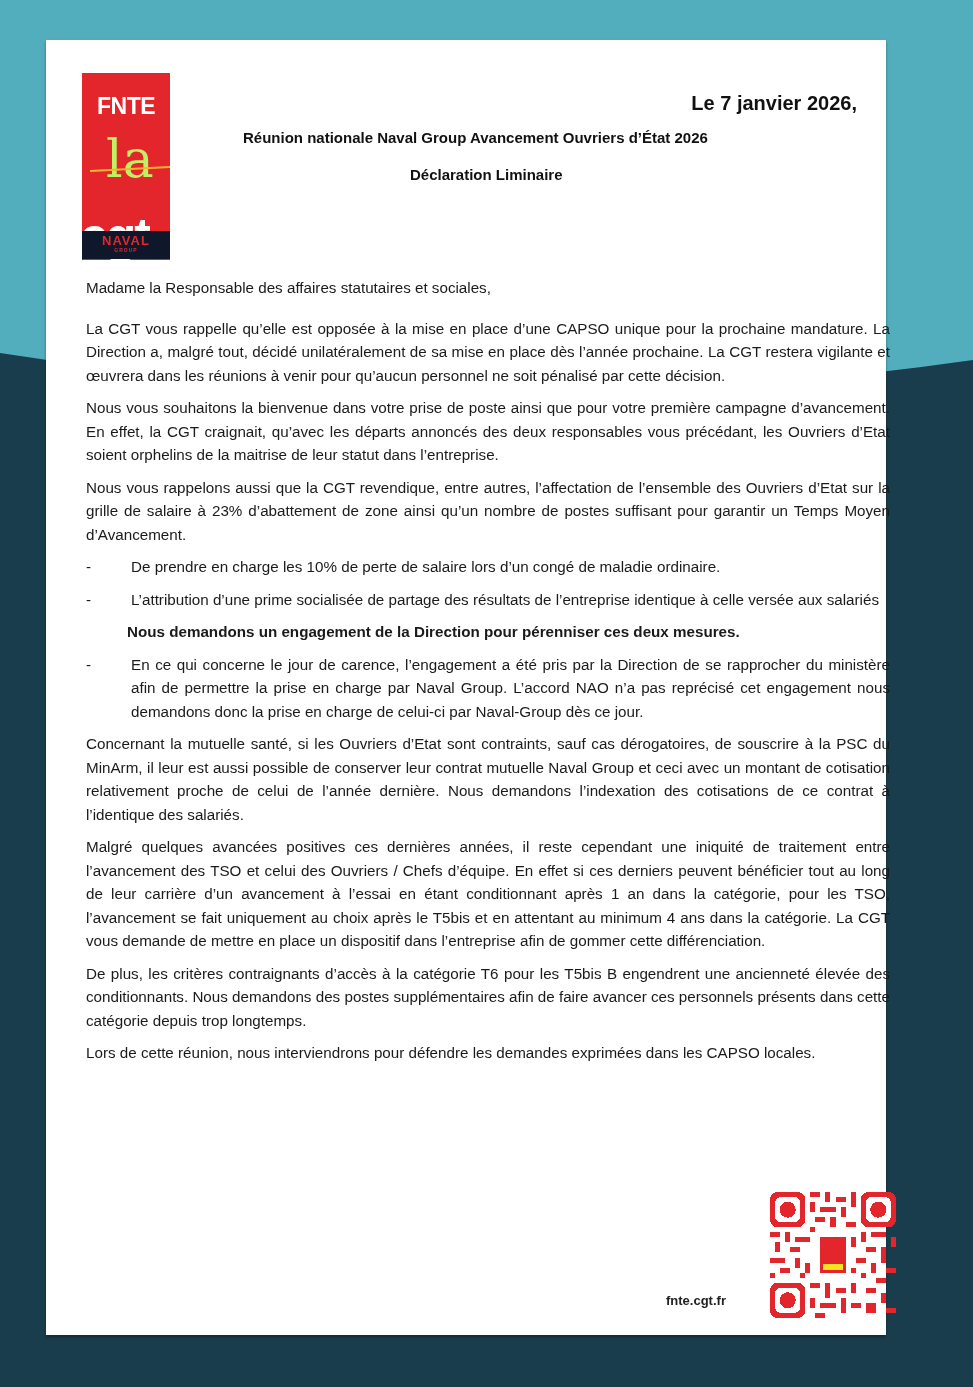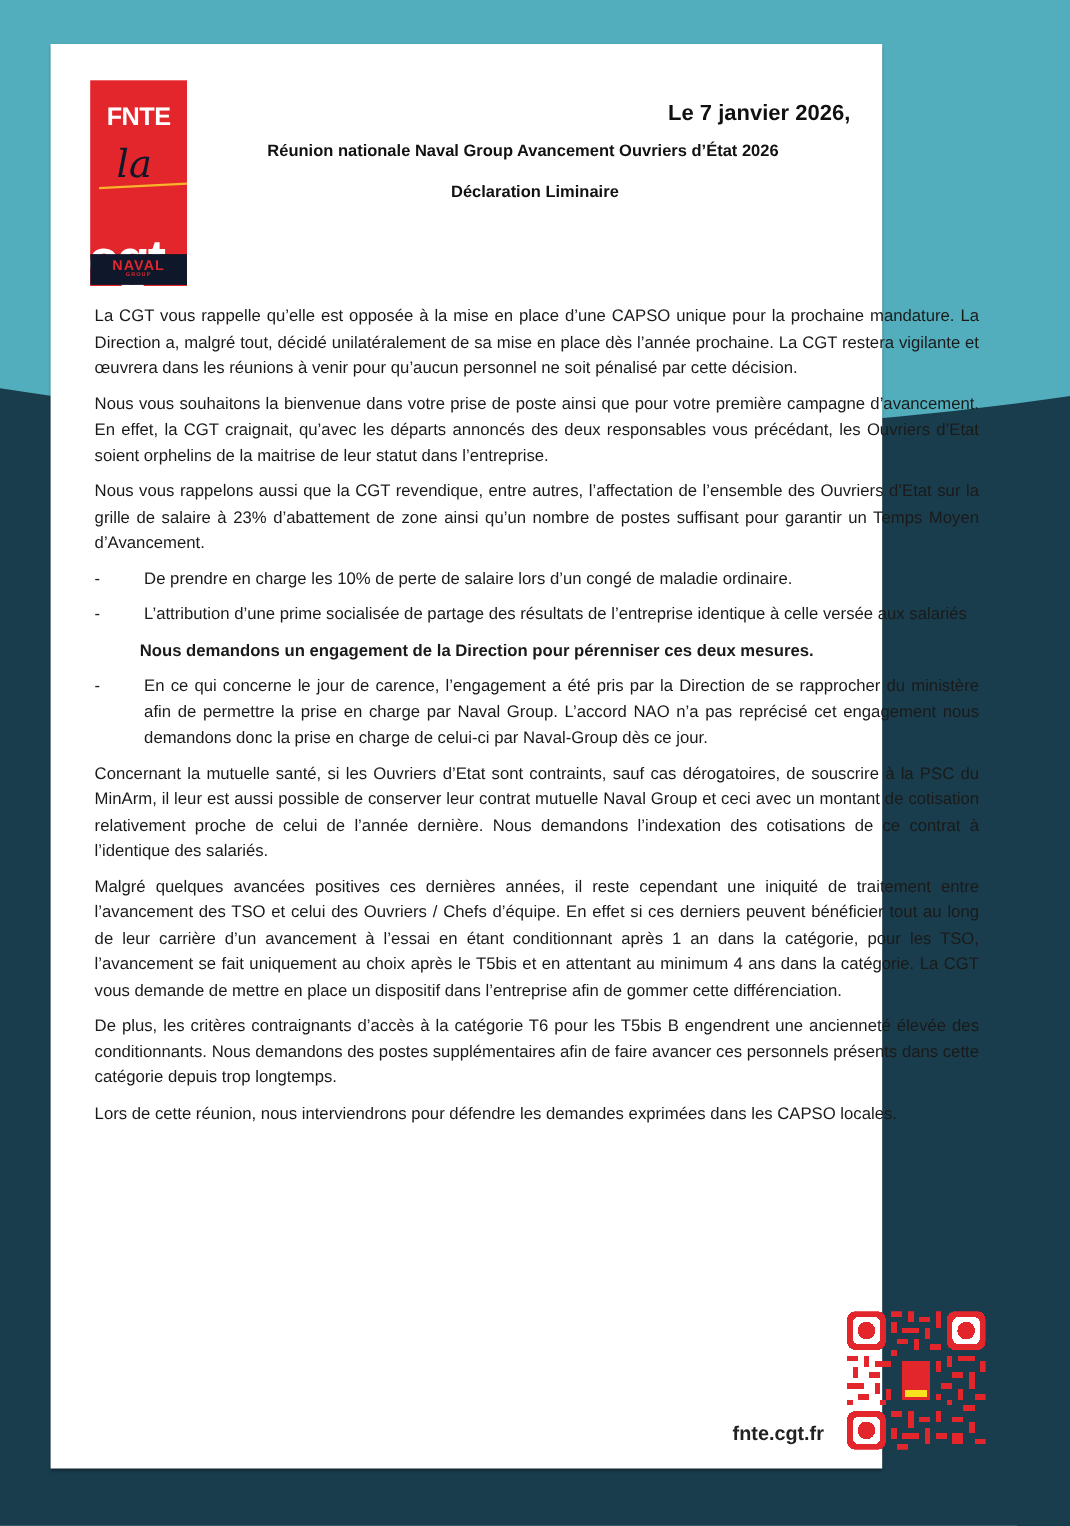--- a/index.html
+++ b/index.html
@@ -7,42 +7,42 @@
     body {
       position: relative;
       font-family: "Liberation Sans", "DejaVu Sans", sans-serif;
       background: #1a3d4d;
     }
     .bg-svg { position: absolute; left: 0; top: 0; width: 973px; height: 1387px; }
 
     .page {
       position: absolute;
       left: 46px; top: 40px;
-      width: 756px; height: 1295px;
+      width: 840px; height: 1295px;
       background: #ffffff;
       box-shadow: 0 2px 3px rgba(0,0,0,0.35);
     }
 
     
     .logo {
       position: absolute;
       left: 36px; top: 33px;
       width: 88px; height: 187px;
       background: #e3262b;
       overflow: hidden;
     }
     .logo .fnte {
       position: absolute; left: 0; right: 0; top: 20px;
       text-align: center; color: #fff; font-weight: bold;
       font-size: 23px; letter-spacing: -0.5px;
     }
     .logo .la {
       position: absolute; left: 24px; top: 60px;
-      color: #0f172a; font-family: "DejaVu Serif", serif; font-style: italic;
-      font-size: 35px; line-height: 1;
+      color: #bef264; font-family: "DejaVu Serif", serif; 
+      font-size: 52px; line-height: 1;
     }
     .logo .la-line {
       position: absolute; left: 8px; top: 95px; width: 80px; height: 2px;
       background: #f7b52b; transform: rotate(-3deg);
     }
     .logo .cgt {
       position: absolute; left: -2px; top: 90px;
       color: #fff; font-weight: bold; font-size: 50px; letter-spacing: -2px;
       line-height: 1;
       margin-top: 48px;
@@ -80,21 +80,21 @@
     .body p { text-align: justify; margin-bottom: 9px; }
     .body p.salut { margin-bottom: 17px; text-align: left; }
     .body p.left { text-align: left; }
     .bullet { display: flex; margin-bottom: 9px; }
     .bullet .dash { width: 45px; flex: none; }
     .bullet .txt { flex: 1; text-align: justify; }
     .demand { font-weight: bold; padding-left: 41px; margin-bottom: 9px; }
 
     .footer-url {
       position: absolute; left: 620px; top: 1253px;
-      font-weight: bold; font-size: 18px; color: #222;
+      font-weight: bold; font-size: 13px; color: #222;
     }
     .qr {
       position: absolute; left: 724px; top: 1152px;
       width: 126px; height: 126px;
     }
   </style>
 </head>
 <body>
 
 <svg class="bg-svg" viewBox="0 0 973 1387" preserveAspectRatio="none">
@@ -113,20 +113,21 @@
       <span class="naval">NAVAL</span>
       <span class="group">GROUP</span>
     </div>
   </div>
 
   <div class="date">Le 7 janvier 2026,</div>
   <div class="title">Réunion nationale Naval Group Avancement Ouvriers d’État 2026</div>
   <div class="subtitle">Déclaration Liminaire</div>
 
   <div class="body">
+    <p class="salut">Madame la Responsable des affaires statutaires et sociales,</p>
     <p>La CGT vous rappelle qu’elle est opposée à la mise en place d’une CAPSO unique pour la prochaine mandature. La Direction a, malgré tout, décidé unilatéralement de sa mise en place dès l’année prochaine. La CGT restera vigilante et œuvrera dans les réunions à venir pour qu’aucun personnel ne soit pénalisé par cette décision.</p>
     <p>Nous vous souhaitons la bienvenue dans votre prise de poste ainsi que pour votre première campagne d’avancement. En effet, la CGT craignait, qu’avec les départs annoncés des deux responsables vous précédant, les Ouvriers d’Etat soient orphelins de la maitrise de leur statut dans l’entreprise.</p>
     <p>Nous vous rappelons aussi que la CGT revendique, entre autres, l’affectation de l’ensemble des Ouvriers d’Etat sur la grille de salaire à 23% d’abattement de zone ainsi qu’un nombre de postes suffisant pour garantir un Temps Moyen d’Avancement.</p>
 
     <div class="bullet">
       <span class="dash">-</span>
       <span class="txt">De prendre en charge les 10% de perte de salaire lors d’un congé de maladie ordinaire.</span>
     </div>
     <div class="bullet">
       <span class="dash">-</span>

